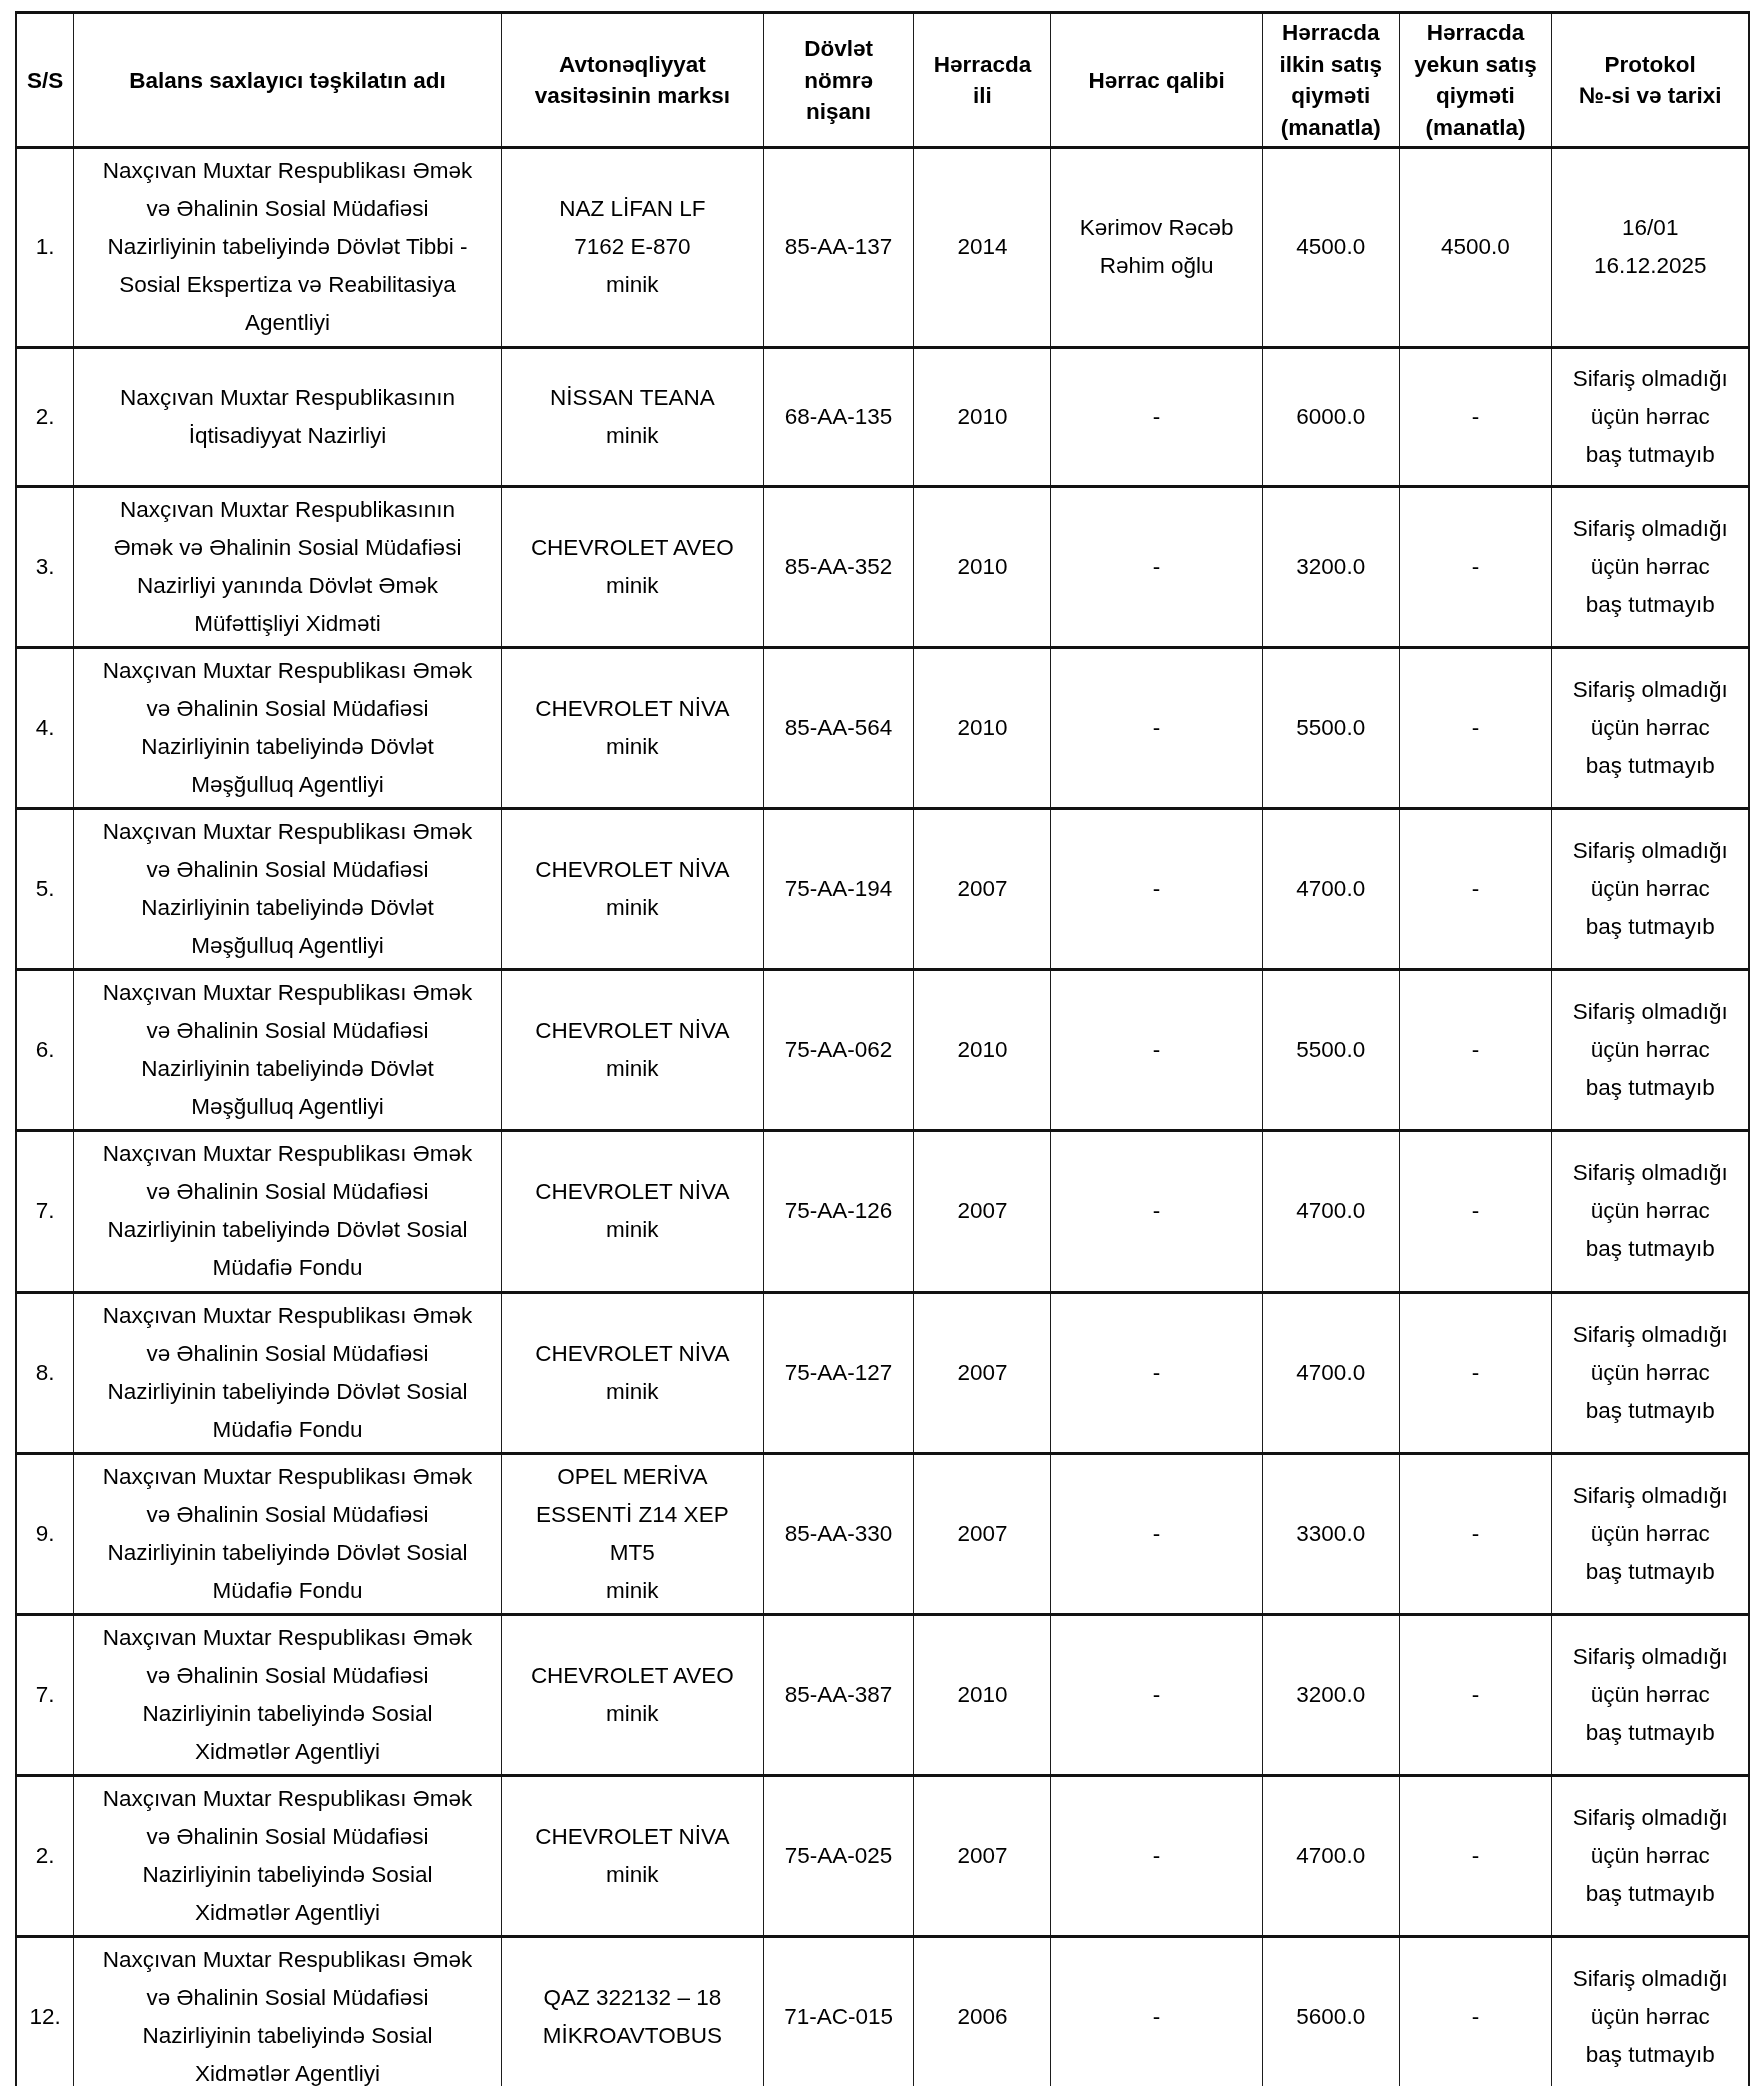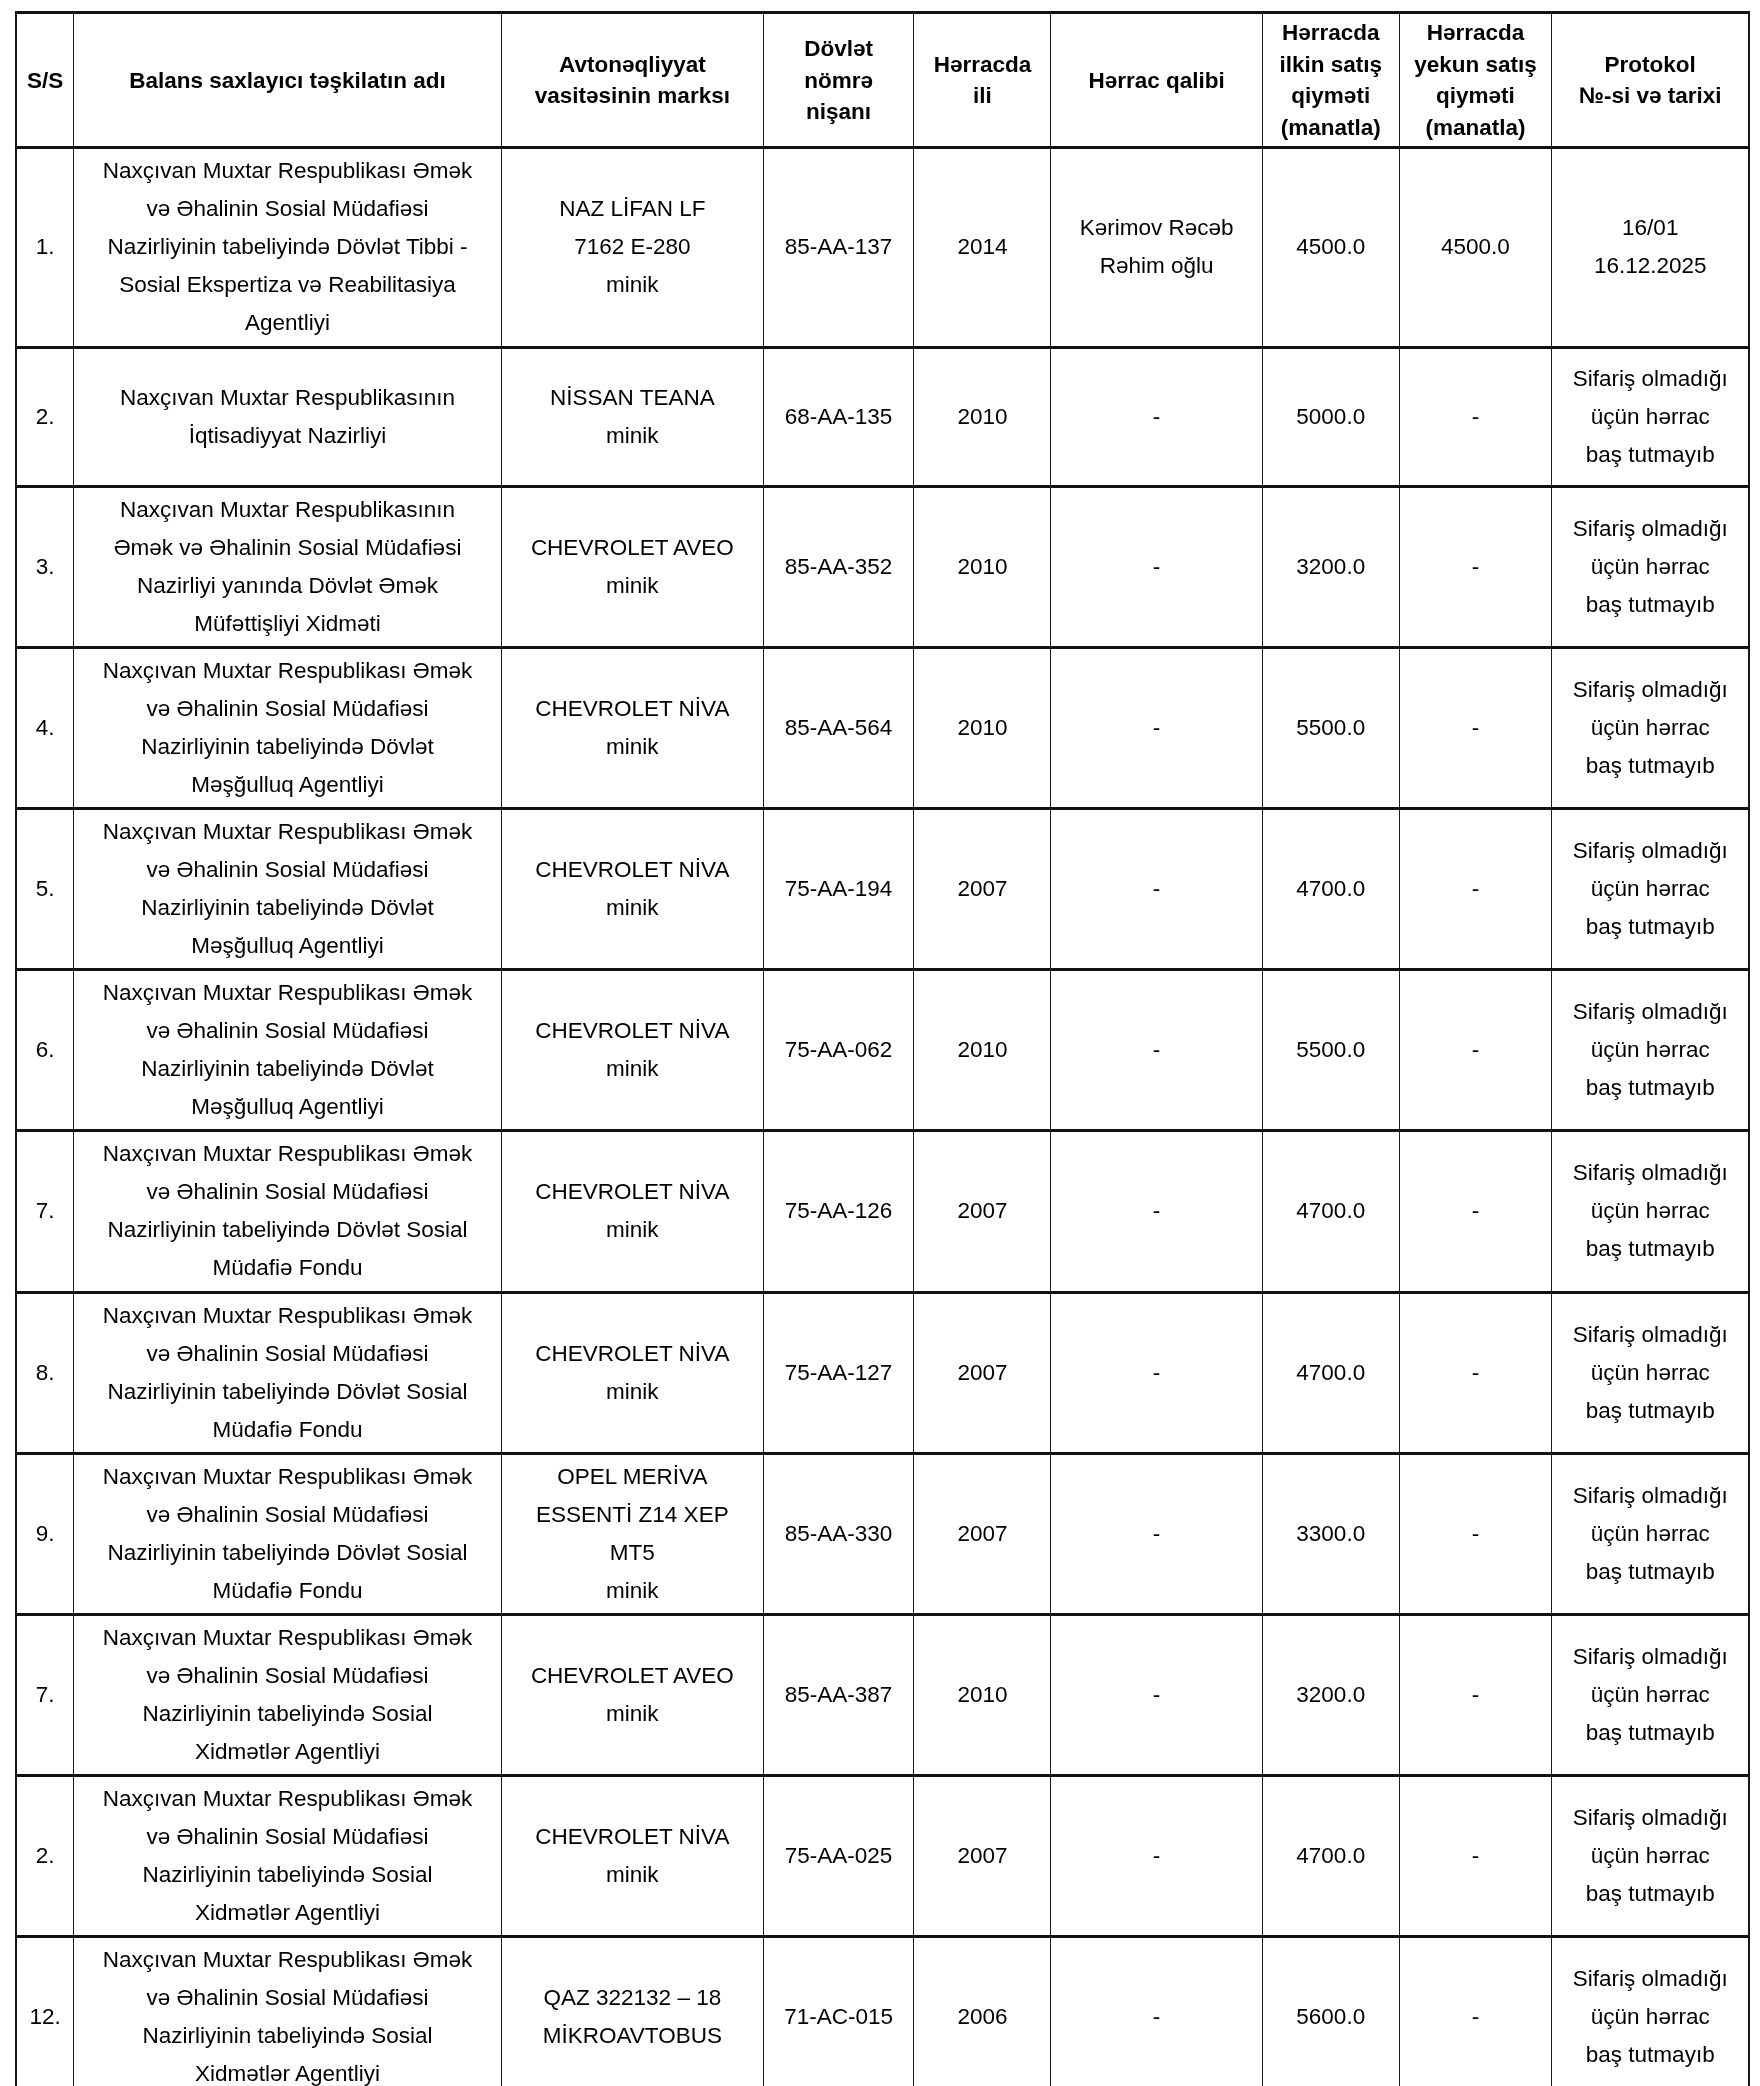--- a/index.html
+++ b/index.html
@@ -95,41 +95,41 @@
     </thead>
     <tbody>
       <tr>
         <td class="c-no">1.</td>
         <td>Naxçıvan Muxtar Respublikası Əmək
 və Əhalinin Sosial Müdafiəsi
 Nazirliyinin tabeliyində Dövlət Tibbi -
 Sosial Ekspertiza və Reabilitasiya
 Agentliyi</td>
         <td>NAZ LİFAN LF
-7162 E-280
+7162 E-870
 minik</td>
         <td>85-AA-137</td>
         <td>2014</td>
         <td>Kərimov Rəcəb
 Rəhim oğlu</td>
         <td>4500.0</td>
         <td>4500.0</td>
         <td>16/01
 16.12.2025</td>
       </tr>
       <tr>
         <td class="c-no">2.</td>
         <td>Naxçıvan Muxtar Respublikasının
 İqtisadiyyat Nazirliyi</td>
         <td>NİSSAN TEANA
 minik</td>
         <td>68-AA-135</td>
         <td>2010</td>
         <td>-</td>
-        <td>5000.0</td>
+        <td>6000.0</td>
         <td>-</td>
         <td>Sifariş olmadığı
 üçün hərrac
 baş tutmayıb</td>
       </tr>
       <tr>
         <td class="c-no">3.</td>
         <td>Naxçıvan Muxtar Respublikasının
 Əmək və Əhalinin Sosial Müdafiəsi
 Nazirliyi yanında Dövlət Əmək

